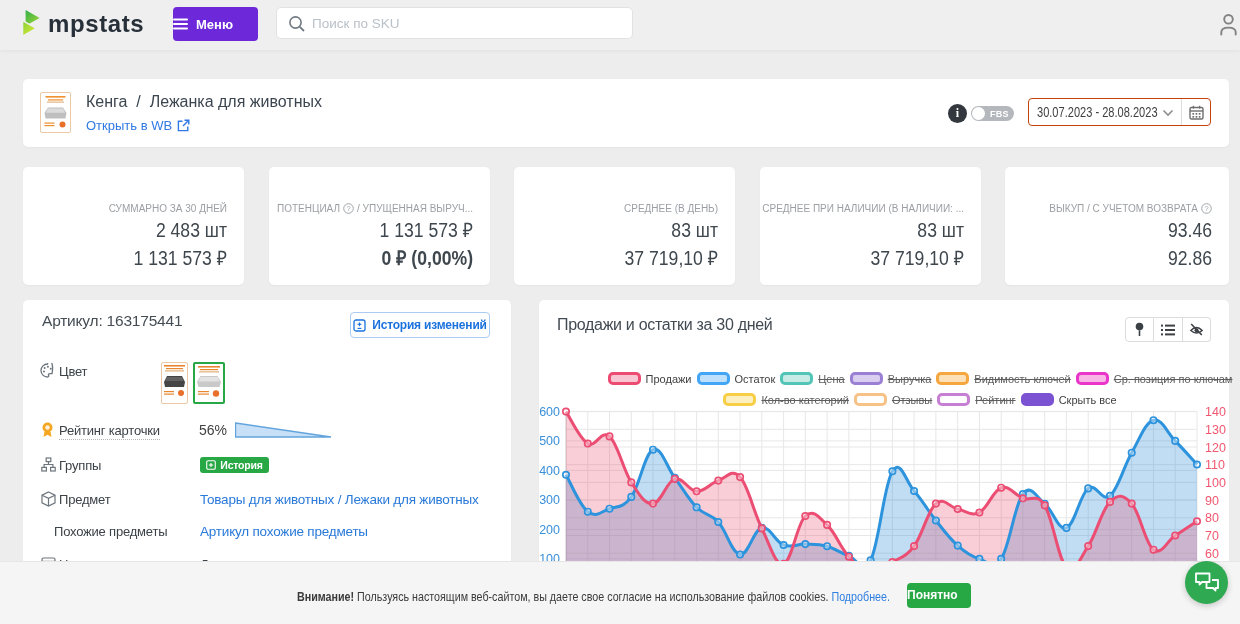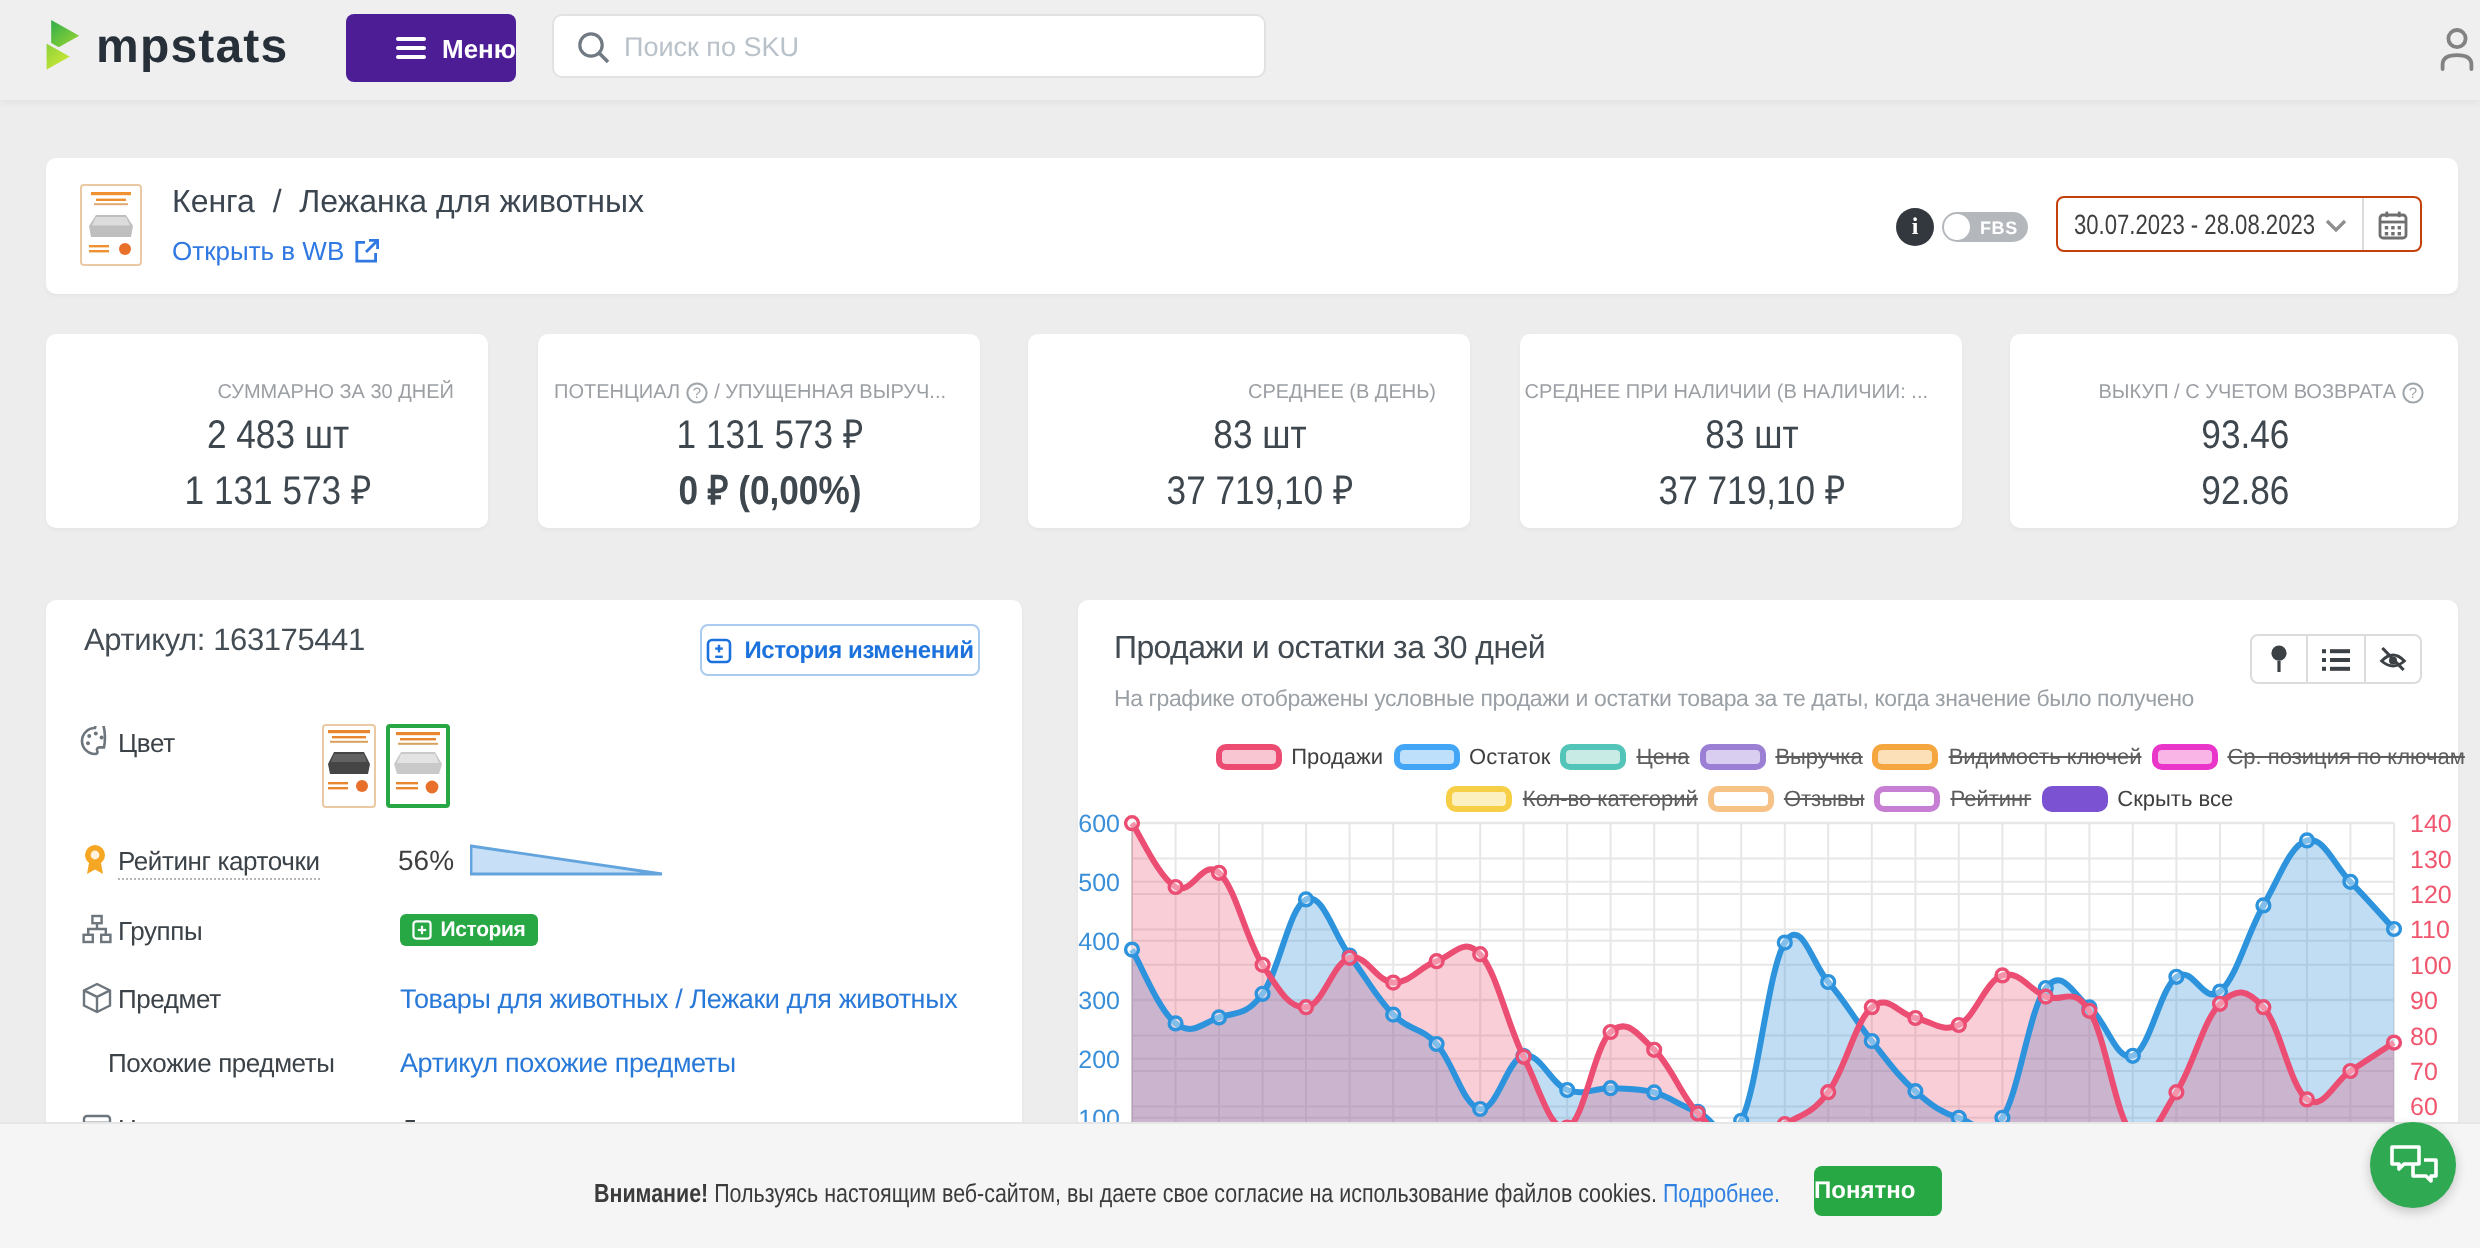--- a/index.html
+++ b/index.html
@@ -3,35 +3,35 @@
 <meta charset="utf-8">
 <title>mpstats</title>
 <style>
 *{margin:0;padding:0;box-sizing:border-box}
 html,body{width:1240px;height:624px;overflow:hidden}
 body{font-family:"Liberation Sans",sans-serif;background:#ededee;position:relative}
 .abs{position:absolute}
 .card{background:#fff;border-radius:5px;box-shadow:0 1px 2px rgba(0,0,0,0.04)}
 .hdr{position:absolute;left:0;top:0;width:1240px;height:50px;background:#efeff0;box-shadow:0 2px 3px rgba(0,0,0,0.035)}
 .logo-txt{position:absolute;left:48px;top:10px;font-size:24px;font-weight:700;color:#273039;letter-spacing:.6px}
-.menu-btn{position:absolute;left:173px;top:7px;width:85px;height:34px;background:#4c1d95;border-radius:4px;color:#fff;display:flex;align-items:center;justify-content:flex-end;gap:8px;font-size:13px;font-weight:700}
+.menu-btn{position:absolute;left:173px;top:7px;width:85px;height:34px;background:#6d28d9;border-radius:4px;color:#fff;display:flex;align-items:center;justify-content:flex-start;gap:8px;font-size:13px;font-weight:700}
 .search{position:absolute;left:276px;top:7px;width:357px;height:32px;background:#fff;border:1px solid #e2e2e3;border-radius:5px}
 .search span{position:absolute;left:35px;top:8px;font-size:13.5px;color:#b9c1c9}
 .bc{position:absolute;left:23px;top:79px;width:1206px;height:68px}
 .thumb{position:absolute;border:1px solid #eac9a4;border-radius:2px;background:#fff;overflow:hidden}
 .bc-title{position:absolute;left:63px;top:14px;font-size:16px;color:#3c4650}
 .bc-link{position:absolute;left:63px;top:39px;font-size:13px;color:#3079e3;display:flex;align-items:center;gap:5px}
 .info-i{position:absolute;left:925px;top:25px;width:19px;height:19px;border-radius:50%;background:#33383e;color:#fff;font-size:12px;font-weight:700;text-align:center;line-height:19px;font-family:"Liberation Serif",serif}
 .fbs{position:absolute;left:948px;top:27px;width:43px;height:15px;border-radius:8px;background:#b4b8bc}
 .fbs .knob{position:absolute;left:1px;top:1px;width:13px;height:13px;border-radius:50%;background:#fff}
 .fbs .txt{position:absolute;left:19px;top:3px;font-size:9px;font-weight:700;color:#fff;letter-spacing:.3px}
 .datebox{position:absolute;left:1005px;top:19px;width:183px;height:28px;background:#fff;border:1px solid #c2410c;border-radius:4px}
 .datebox .dt{position:absolute;left:8px;top:5px;font-size:14px;color:#3f3f3f;white-space:nowrap;transform:scaleX(0.79);transform-origin:0 0}
 .datebox .dvd{position:absolute;left:152px;top:0;width:1px;height:26px;background:#dcdcdc}
-.stat{position:absolute;top:167px;width:221px;height:97px;text-align:center;padding:24px 17px 0 4px}
+.stat{position:absolute;top:167px;width:221px;height:118px;text-align:right;padding:36px 17px 0 4px}
 .stat .lb{font-size:10px;color:#9b9fa3;white-space:nowrap;display:flex;justify-content:flex-end;align-items:center;gap:3px}
 .stat .v,.stat .v2{font-size:20px;color:#3f474e;line-height:28px;transform:scaleX(0.88);transform-origin:100% 50%;white-space:nowrap}
 .stat .v{margin-top:2px}
 .lpanel{position:absolute;left:23px;top:300px;width:488px;height:324px}
 .rpanel{position:absolute;left:539px;top:300px;width:690px;height:324px}
 .lpanel .lbl{position:absolute;font-size:13px;color:#3b4248;letter-spacing:-0.2px;white-space:nowrap}
 .lpanel .lnk{position:absolute;font-size:12.5px;color:#2979d9;letter-spacing:-0.2px;white-space:nowrap}
 .cookie{position:absolute;left:0;top:561px;width:1240px;height:63px;background:#f5f5f6;border-top:1px solid #e6e6e7;z-index:50}
 .ck-txt{position:absolute;left:297px;top:589px;font-size:13px;color:#3b3b3b;white-space:nowrap;transform:scaleX(0.824);transform-origin:0 0;z-index:51}
 .btn-ok{position:absolute;left:907px;top:583px;width:64px;height:25px;background:#28a745;color:#fff;font-size:12px;font-weight:700;border-radius:4px;line-height:25px;z-index:51}
@@ -250,21 +250,20 @@
   <svg class="abs" style="left:18px;top:257px" width="15" height="12" viewBox="0 0 15 12" fill="none" stroke="#6d757d" stroke-width="1.2">
       <rect x="1" y="1" width="13" height="10" rx="1.5"></rect>
       <line x1="1" y1="4.4" x2="14" y2="4.4"></line>
     </svg>
   <div class="lbl" style="left:36px;top:257px">Наличие</div>
   <div class="lbl" style="left:177px;top:257px">Да</div>
 </div>
 
 <div class="rpanel card">
   <div class="abs" style="left:18px;top:16px;font-size:16px;color:#424a52;letter-spacing:-0.3px">Продажи и остатки за 30 дней</div>
-  <div class="abs" style="left:18px;top:44px;font-size:11.5px;color:#9aa0a5;letter-spacing:-0.2px">На графике отображены условные продажи и остатки товара за те даты, когда значение было получено</div>
   <div class="abs" style="left:586px;top:17px;width:86px;height:25px;display:flex;background:#fff">
     <div style="flex:1;border:1px solid #dcdcdc;border-radius:4px 0 0 4px;display:flex;align-items:center;justify-content:center">
       <svg width="11" height="15" viewBox="0 0 11 15">
           <circle cx="5.5" cy="4.6" r="3.8" fill="#3c4146"></circle>
           <line x1="5.5" y1="8.4" x2="5.5" y2="14" stroke="#3c4146" stroke-width="1.6"></line>
         </svg>
     </div>
     <div style="flex:1;border:1px solid #dcdcdc;border-left:none;display:flex;align-items:center;justify-content:center">
       <svg width="14" height="12" viewBox="0 0 14 12">
           <g fill="#3c4146">

